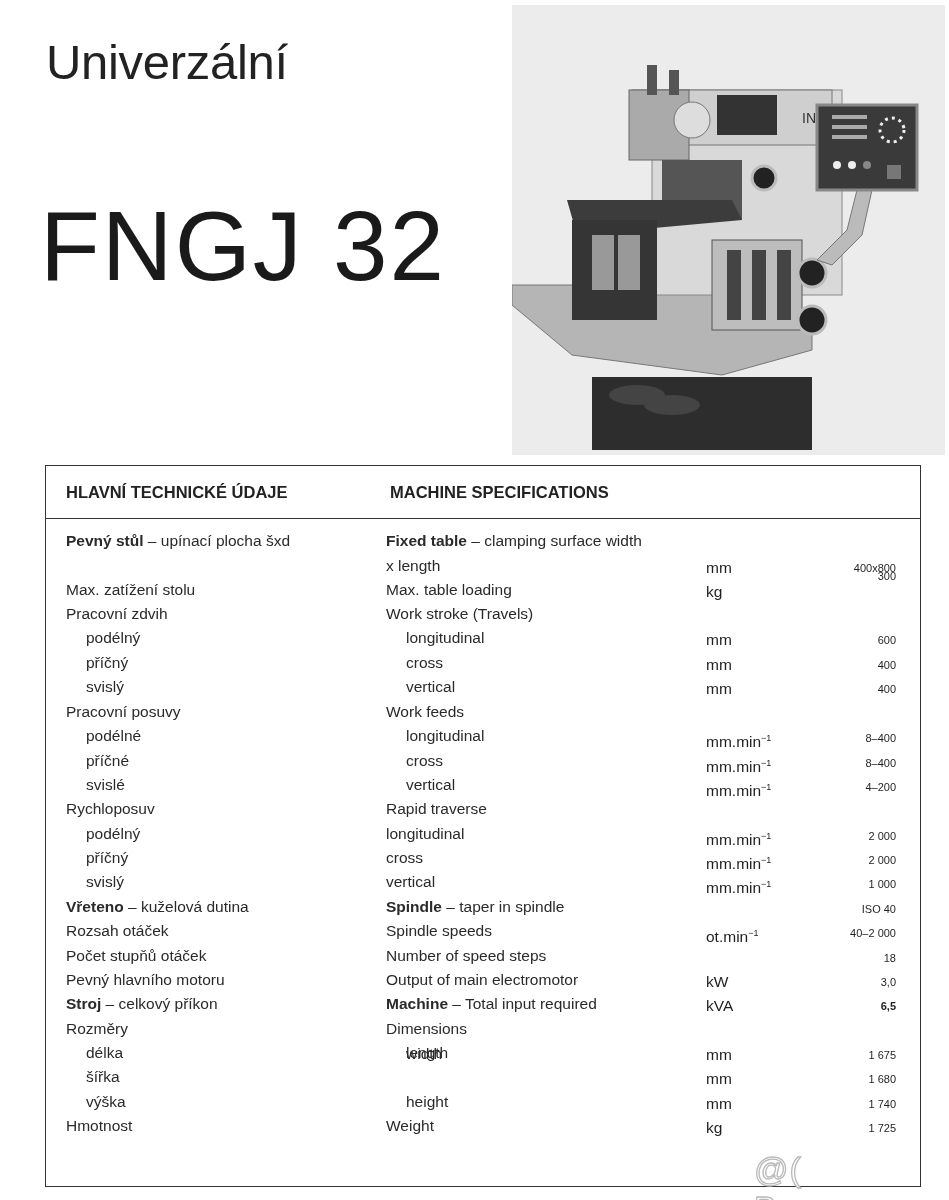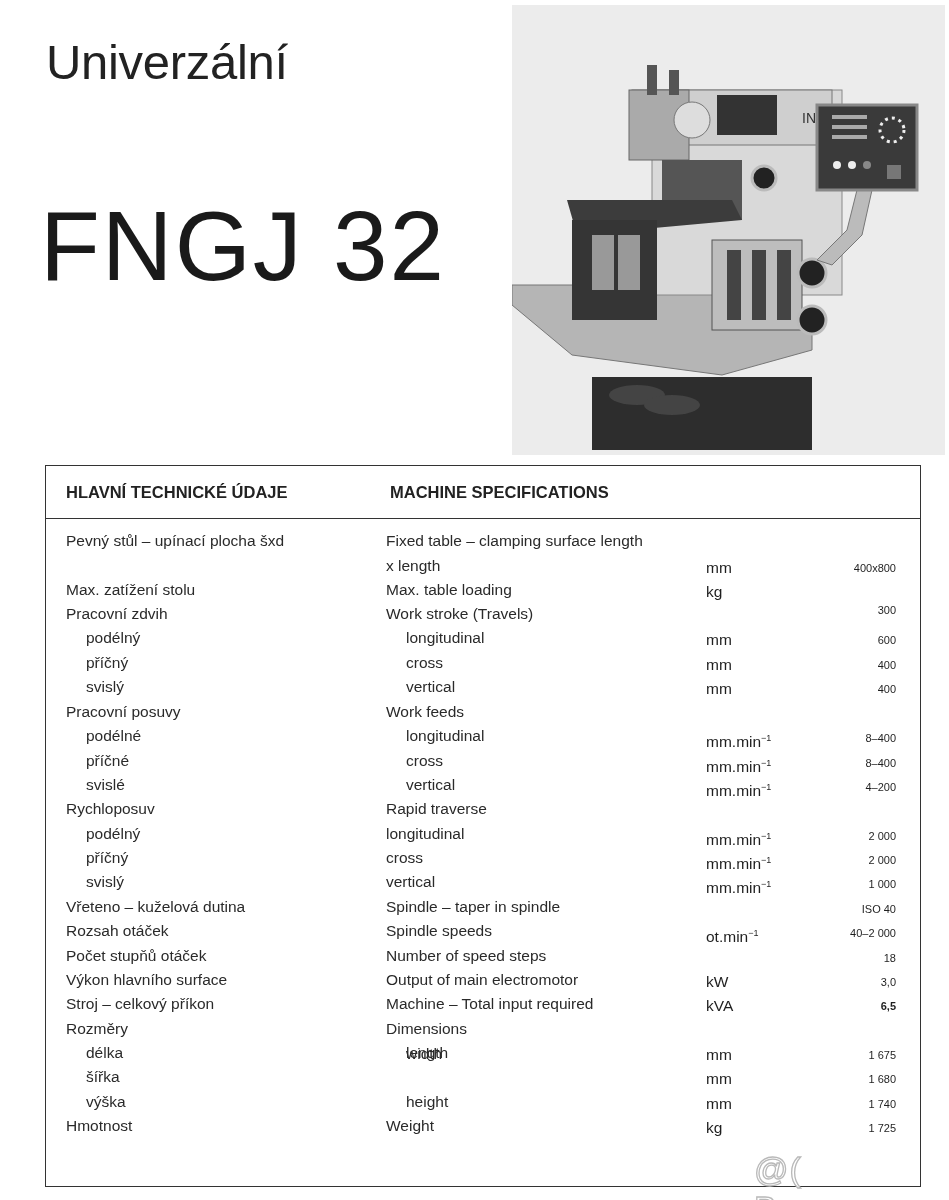--- a/index.html
+++ b/index.html
@@ -27,21 +27,21 @@
   }
   .specs-head span {
     position: absolute; top: 17px; font-weight: bold; font-size: 16.5px; color: #222;
   }
   .row { position: absolute; height: 24px; font-size: 15.5px; line-height: 24px; color: #2a2a2a; }
   .cz { left: 20px; }
   .en { left: 340px; }
   .unit { position: absolute; left: 660px; font-size: 15.5px; line-height: 24px; }
   .val { position: absolute; right: 24px; font-size: 11px; line-height: 24px; text-align: right; }
   .indent { padding-left: 20px; }
-  .bold { font-weight: normal; }
+  .bold { font-weight: bold; }
   sup { font-size: 9px; vertical-align: 6px; }
   .watermark {
     position: absolute; left: 754px; top: 1150px; font-size: 34px; color: #fff;
     -webkit-text-stroke: 1.3px #b9b9b9; letter-spacing: 1px;
   }
 </style>
 </head>
 <body>
 
 <div class="subtitle">
@@ -100,31 +100,31 @@
   </svg>
 </div>
 
 <div class="specs">
   <div class="specs-head">
     <span style="left:20px">HLAVNÍ TECHNICKÉ ÚDAJE</span>
     <span style="left:344px">MACHINE SPECIFICATIONS</span>
   </div>
   <div id="rows">
       <div class="row cz" style="top: 63px;"><span class="bold">Pevný stůl</span><span> – upínací plocha šxd</span></div>
-      <div class="row en" style="top: 63px;"><span class="bold">Fixed table</span><span> – clamping surface length</span></div>
+      <div class="row en" style="top: 63px;"><span class="bold">Fixed table</span><span> – clamping surface width</span></div>
       <div class="unit" style="top: 65px;"><span></span></div>
       <div class="val" style="top: 65px;"></div>
       <div class="row cz" style="top: 88px;"><span></span></div>
       <div class="row en" style="top: 88px;"><span>x length</span></div>
       <div class="unit" style="top: 90px;"><span>mm</span></div>
       <div class="val" style="top: 90px;">400x800</div>
       <div class="row cz" style="top: 112px;"><span>Max. zatížení stolu</span></div>
       <div class="row en" style="top: 112px;"><span>Max. table loading</span></div>
       <div class="unit" style="top: 114px;"><span>kg</span></div>
-      <div class="val" style="top: 132px; text-align: right;">300</div>
+      <div class="val" style="top: 98px; text-align: right;">300</div>
       <div class="row cz" style="top: 136px;"><span>Pracovní zdvih</span></div>
       <div class="row en" style="top: 136px;"><span>Work stroke (Travels)</span></div>
       <div class="unit" style="top: 138px;"><span></span></div>
       <div class="val" style="top: 138px;"></div>
       <div class="row cz indent" style="top: 160px;"><span>podélný</span></div>
       <div class="row en indent" style="top: 160px;"><span>longitudinal</span></div>
       <div class="unit" style="top: 162px;"><span>mm</span></div>
       <div class="val" style="top: 162px;">600</div>
       <div class="row cz indent" style="top: 185px;"><span>příčný</span></div>
       <div class="row en indent" style="top: 185px;"><span>cross</span></div>
@@ -171,21 +171,21 @@
       <div class="unit" style="top: 431px;"><span></span></div>
       <div class="val" style="top: 431px;">ISO 40</div>
       <div class="row cz" style="top: 453px;"><span>Rozsah otáček</span></div>
       <div class="row en" style="top: 453px;"><span>Spindle speeds</span></div>
       <div class="unit" style="top: 455px;"><span>ot.min</span><sup>−1</sup></div>
       <div class="val" style="top: 455px;">40–2 000</div>
       <div class="row cz" style="top: 478px;"><span>Počet stupňů otáček</span></div>
       <div class="row en" style="top: 478px;"><span>Number of speed steps</span></div>
       <div class="unit" style="top: 480px;"><span></span></div>
       <div class="val" style="top: 480px;">18</div>
-      <div class="row cz" style="top: 502px;"><span>Výkon hlavního surface</span></div>
+      <div class="row cz" style="top: 502px;"><span>Pevný hlavního motoru</span></div>
       <div class="row en" style="top: 502px;"><span>Output of main electromotor</span></div>
       <div class="unit" style="top: 504px;"><span>kW</span></div>
       <div class="val" style="top: 504px;">3,0</div>
       <div class="row cz" style="top: 526px;"><span class="bold">Stroj</span><span> – celkový příkon</span></div>
       <div class="row en" style="top: 526px;"><span class="bold">Machine</span><span> – Total input required</span></div>
       <div class="unit" style="top: 528px;"><span>kVA</span></div>
       <div class="val" style="top: 528px; font-weight: bold;">6,5</div>
       <div class="row cz" style="top: 551px;"><span>Rozměry</span></div>
       <div class="row en" style="top: 551px;"><span>Dimensions</span></div>
       <div class="unit" style="top: 553px;"><span></span></div>

